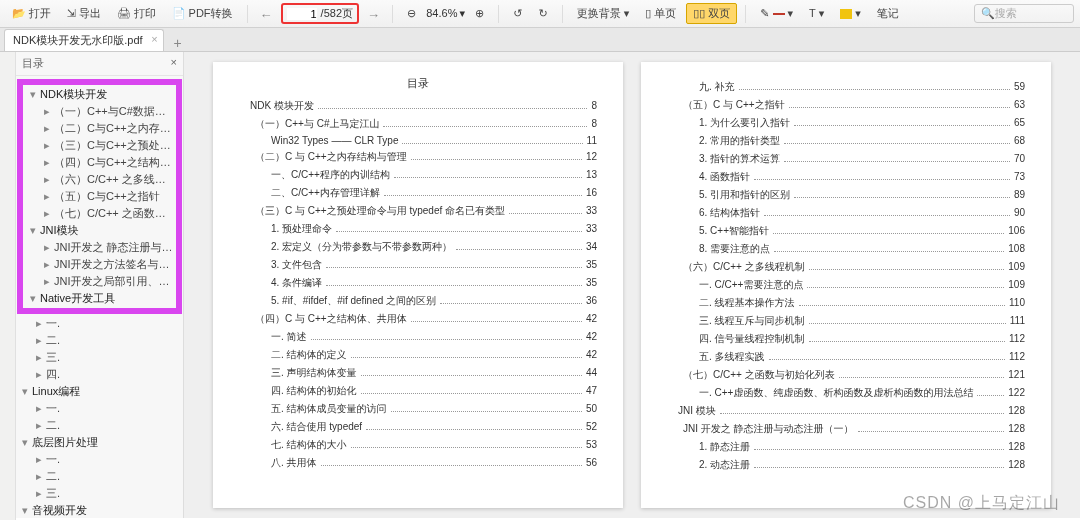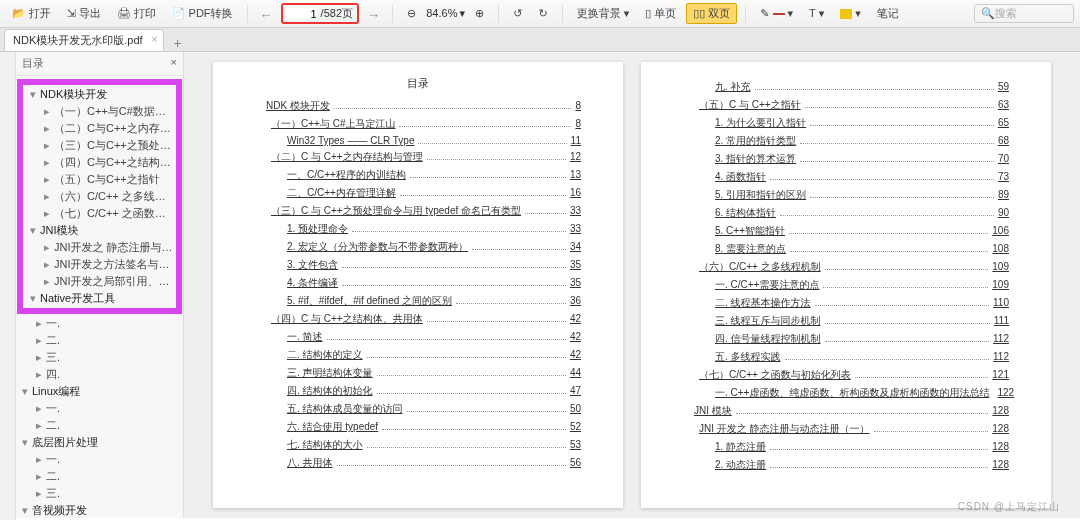--- a/index.html
+++ b/index.html
@@ -35,30 +35,30 @@
     .tree .item { padding:1px 2px; white-space:nowrap; overflow:hidden; text-overflow:ellipsis; color:#333; line-height:15px; }
     .tree .l1 { padding-left:6px; font-weight:normal; color:#222; }
     .tree .l2 { padding-left:20px; color:#444; }
     .exp { display:inline-block; width:10px; color:#888; }
     .highlight-group { border:6px solid #d946ef; padding:1px; margin:1px; }
 
     
     .viewer { flex:1; background:#efefef; display:flex; justify-content:center; gap:18px; padding:10px 0; overflow:hidden; }
     .page { background:#fff; width:410px; box-shadow:0 1px 4px rgba(0,0,0,.2); padding:14px 26px; font-size:10px; }
     .page h4 { text-align:center; font-weight:normal; font-size:11px; margin-bottom:8px; }
-    .toc-line { display:flex; align-items:baseline; margin:4px 16px;text-decoration:underline; }
+    .toc-line { display:flex; align-items:baseline; margin:4px 0; }
     .toc-line .t { white-space:nowrap; }
     .toc-line .dots { flex:1; border-bottom:1px dotted #999; margin:0 4px 2px 4px; height:0; }
     .toc-line .pn { white-space:nowrap; }
     .ind0{padding-left:11px}.ind1{padding-left:16px}.ind2{padding-left:32px}
 
     
     .rail { position:absolute; left:0; top:52px; width:16px; bottom:0; background:#f1f1f0; border-right:1px solid #e0e0e0; z-index:3; }
 
-    .watermark { position:absolute; right:20px; bottom:6px; color:rgba(0,0,0,.35); font-size:10px; z-index:5; letter-spacing:1px; }
+    .watermark { position:absolute; right:20px; bottom:6px; color:rgba(0,0,0,.35); font-size:16px; z-index:5; letter-spacing:1px; }
   </style>
 </head>
 <body>
 
 <div class="toolbar">
   <span class="tbtn">📂 <span>打开</span></span>
   <span class="tbtn">⇲ <span>导出</span></span>
   <span class="tbtn">🖨 <span>打印</span></span>
   <span class="tbtn">📄 <span>PDF转换</span></span>
   <span class="sep"></span>
@@ -113,22 +113,22 @@
       <span>×</span>
     </div>
     <div class="tree">
       <div class="highlight-group">
         <div class="item l1"><span class="exp">▾</span><span>NDK模块开发</span></div>
         <div id="g1-items">
             <div class="item l2"><span class="exp">▸</span>（一）C++与C#数据类型总结</div>
             <div class="item l2"><span class="exp">▸</span>（二）C与C++之内存结构与管理</div>
             <div class="item l2"><span class="exp">▸</span>（三）C与C++之预处理命令与用typedef</div>
             <div class="item l2"><span class="exp">▸</span>（四）C与C++之结构体、共用体</div>
+            <div class="item l2"><span class="exp">▸</span>（六）C/C++ 之多线程机制</div>
             <div class="item l2"><span class="exp">▸</span>（五）C与C++之指针</div>
-            <div class="item l2"><span class="exp">▸</span>（六）C/C++ 之多线程机制</div>
             <div class="item l2"><span class="exp">▸</span>（七）C/C++ 之函数与初始化列表</div>
           </div>
         <div class="item l1"><span class="exp">▾</span><span>JNI模块</span></div>
         <div id="g2-items">
             <div class="item l2"><span class="exp">▸</span>JNI开发之 静态注册与动态注册（一）</div>
             <div class="item l2"><span class="exp">▸</span>JNI开发之方法签名与Java通信（二）</div>
             <div class="item l2"><span class="exp">▸</span>JNI开发之局部引用、全局引用和弱全局引</div>
           </div>
         <div class="item l1"><span class="exp">▾</span><span>Native开发工具</span></div>
       </div>

